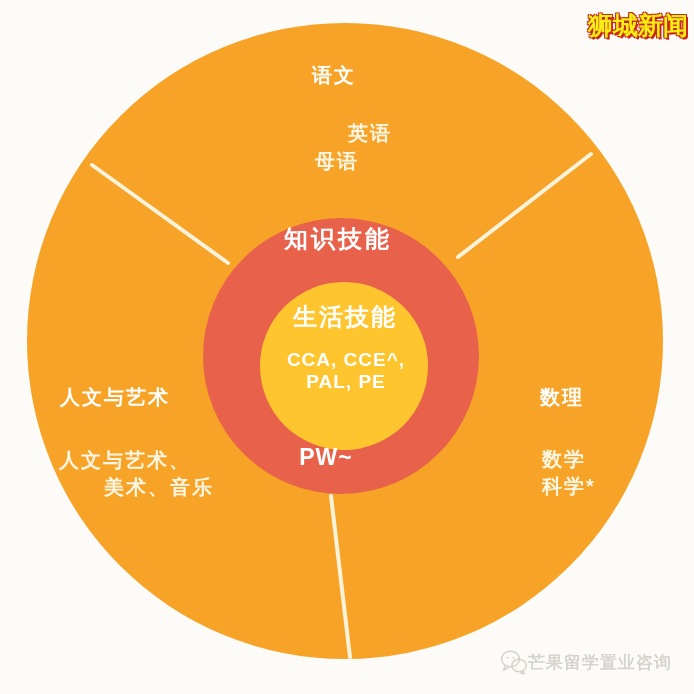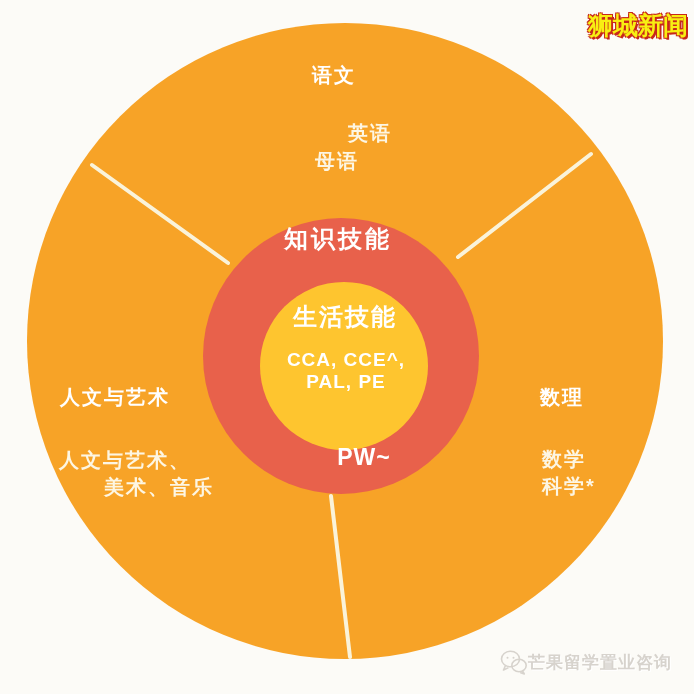--- a/index.html
+++ b/index.html
@@ -135,21 +135,21 @@
 
   <div class="label sector-title" style="left:60px; top:384px;">人文与艺术</div>
   <div class="label sector-item" style="left:59px; top:447px;">人文与艺术、</div>
   <div class="label sector-item" style="left:74px; top:474px;margin-left:30px;">美术、音乐</div>
 
   <div class="label sector-title" style="left:540px; top:384px;">数理</div>
   <div class="label sector-item" style="left:542px; top:446px;">数学</div>
   <div class="label sector-item" style="left:542px; top:473px;">科学*</div>
 
   <div class="label ring-title centered" style="left:338px; top:239px;">知识技能</div>
-  <div class="label pw-label centered" style="left:364px; top:457px;">PW~</div>
+  <div class="label pw-label centered" style="left:326px; top:457px;">PW~</div>
 
   <div class="label core-title centered" style="left:345px; top:317px;">生活技能</div>
   <div class="label core-line centered" style="left:346px; top:360px;">CCA, CCE^,</div>
   <div class="label core-line centered" style="left:346px; top:382px;">PAL, PE</div>
 
   <div class="site-logo">狮城新闻</div>
 
 
   <div class="credit">
     <svg width="29" height="27" viewBox="0 0 29 27">

